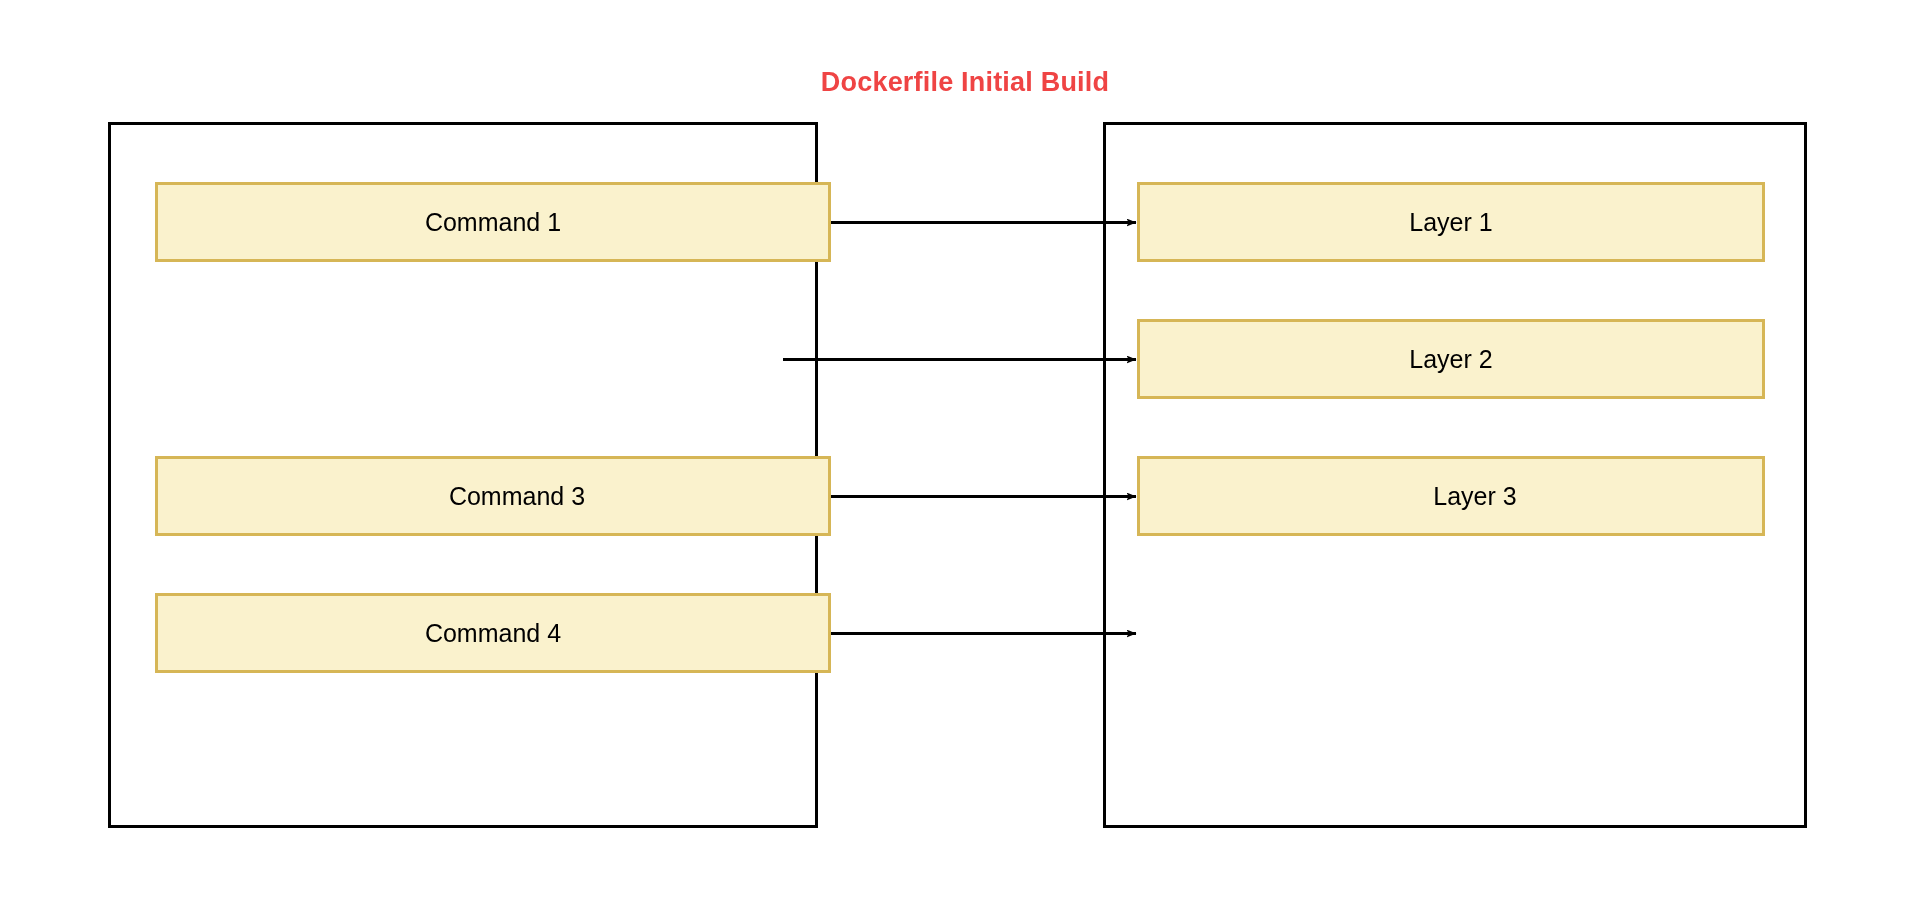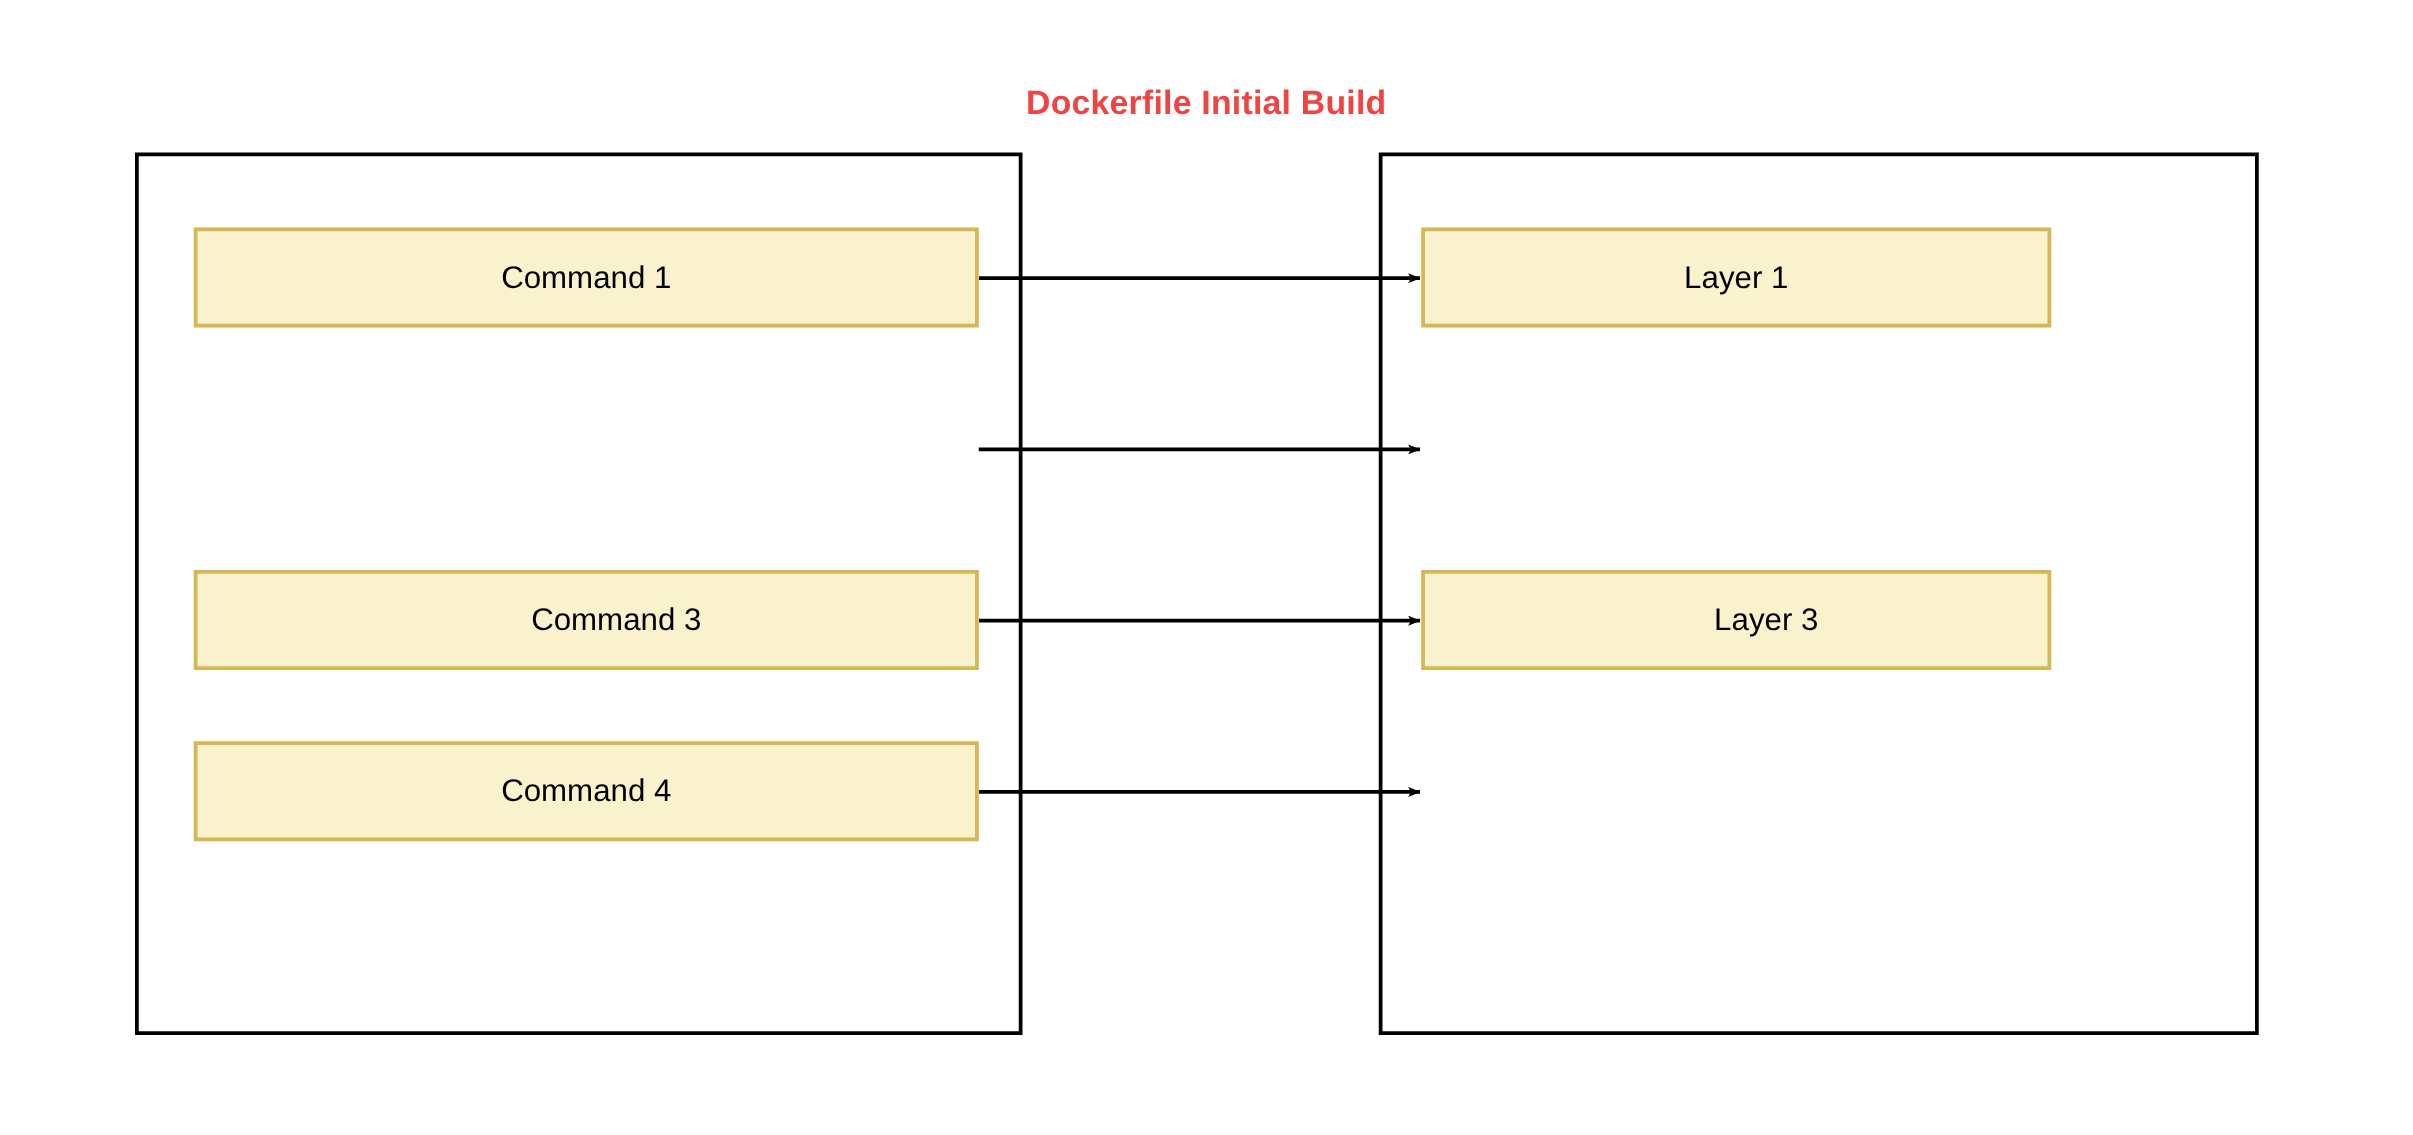--- a/index.html
+++ b/index.html
@@ -64,22 +64,22 @@
     background: #faf2cd;
     border: 3px solid #d6b656;
     display: flex;
     align-items: center;
     justify-content: center;
     font-size: 25px;
     color: #000000;
     line-height: 30px;
     white-space: nowrap;
   }
-  .node.command { left: 155px; width: 628px; }
-  .node.layer   { left: 1137px; width: 504px; }
+  .node.command { left: 155px; width: 676px; }
+  .node.layer   { left: 1137px; width: 628px; }
 
   .row-1 { top: 182px; }
   .row-2 { top: 319px; }
   .row-3 { top: 456px; padding-left: 48px; }
   .row-4 { top: 593px; text-align: right; }
 
   
   #arrow-layer {
     position: absolute;
     left: 0;
@@ -112,15 +112,16 @@
       <line x1="783" y1="496.5" x2="1136" y2="496.5"></line>
       <line x1="783" y1="633.5" x2="1136" y2="633.5"></line>
     </g>
   </svg>
 
   <div class="node command row-1">Command 1</div>
   <div class="node command row-3">Command 3</div>
   <div class="node command row-4">Command 4</div>
 
   <div class="node layer row-1">Layer 1</div>
+  <div class="node layer row-2">Layer 2</div>
   <div class="node layer row-3">Layer 3</div>
 
 </div>
 
 </body></html>

